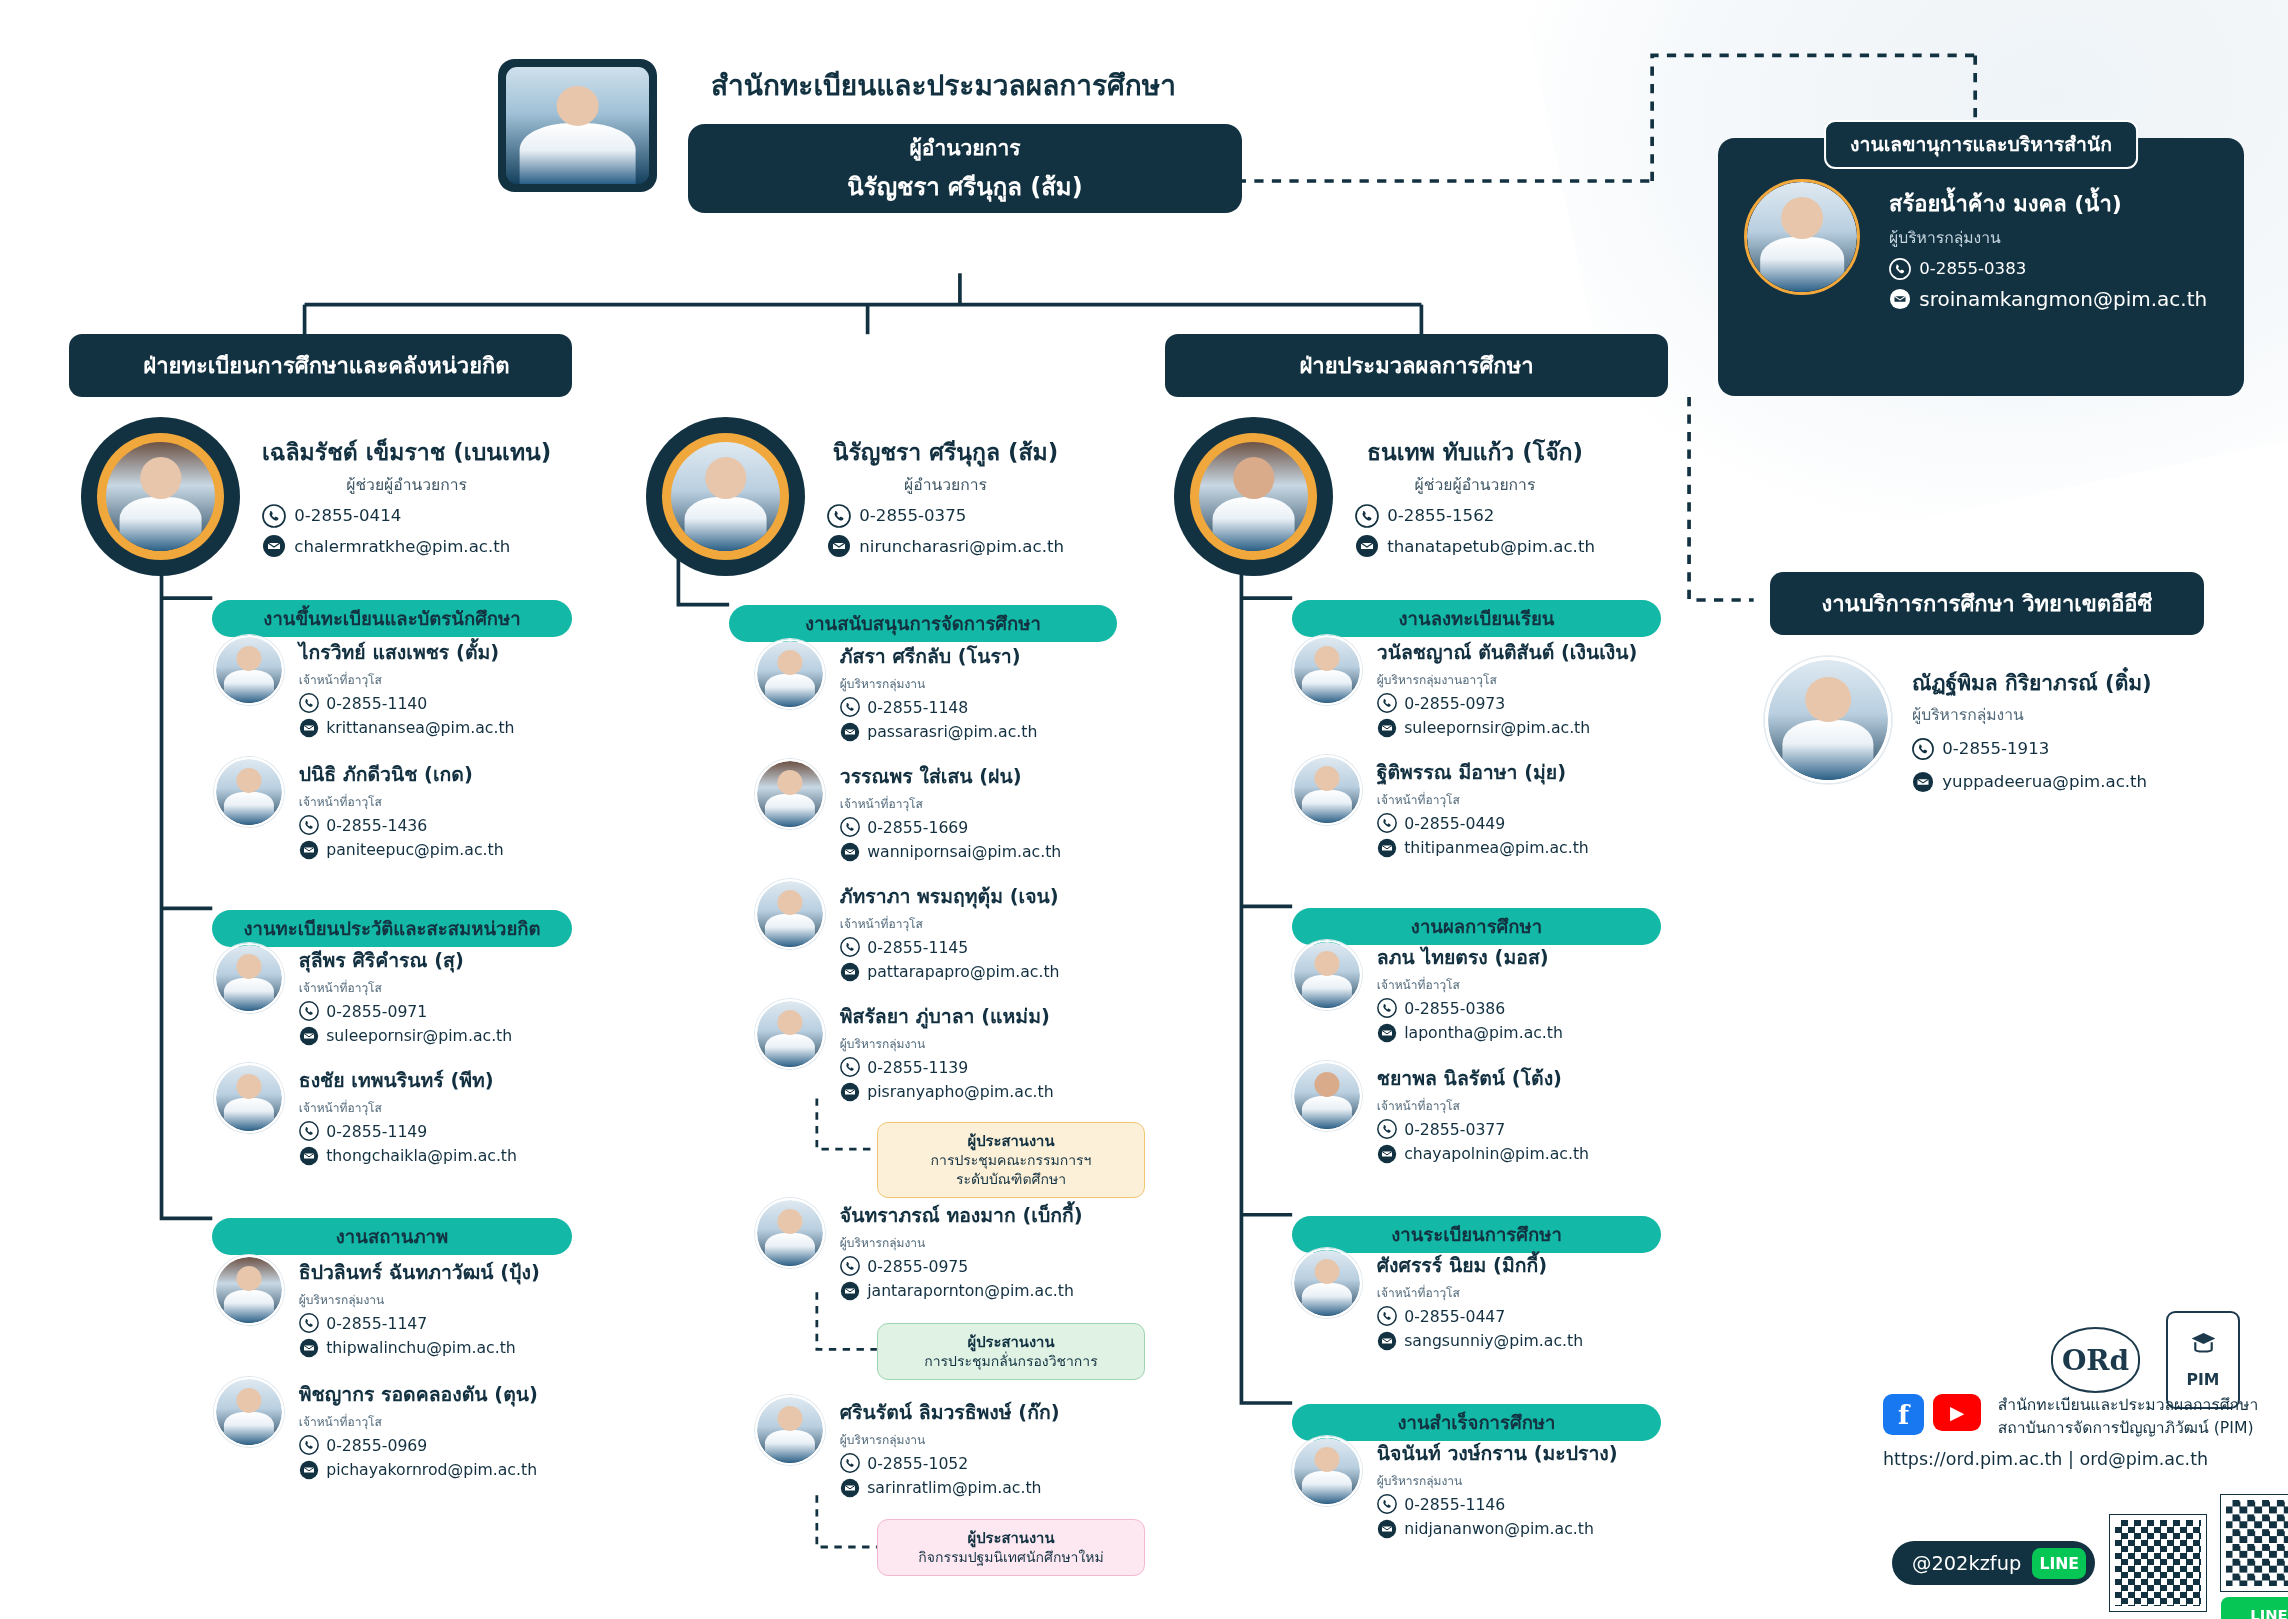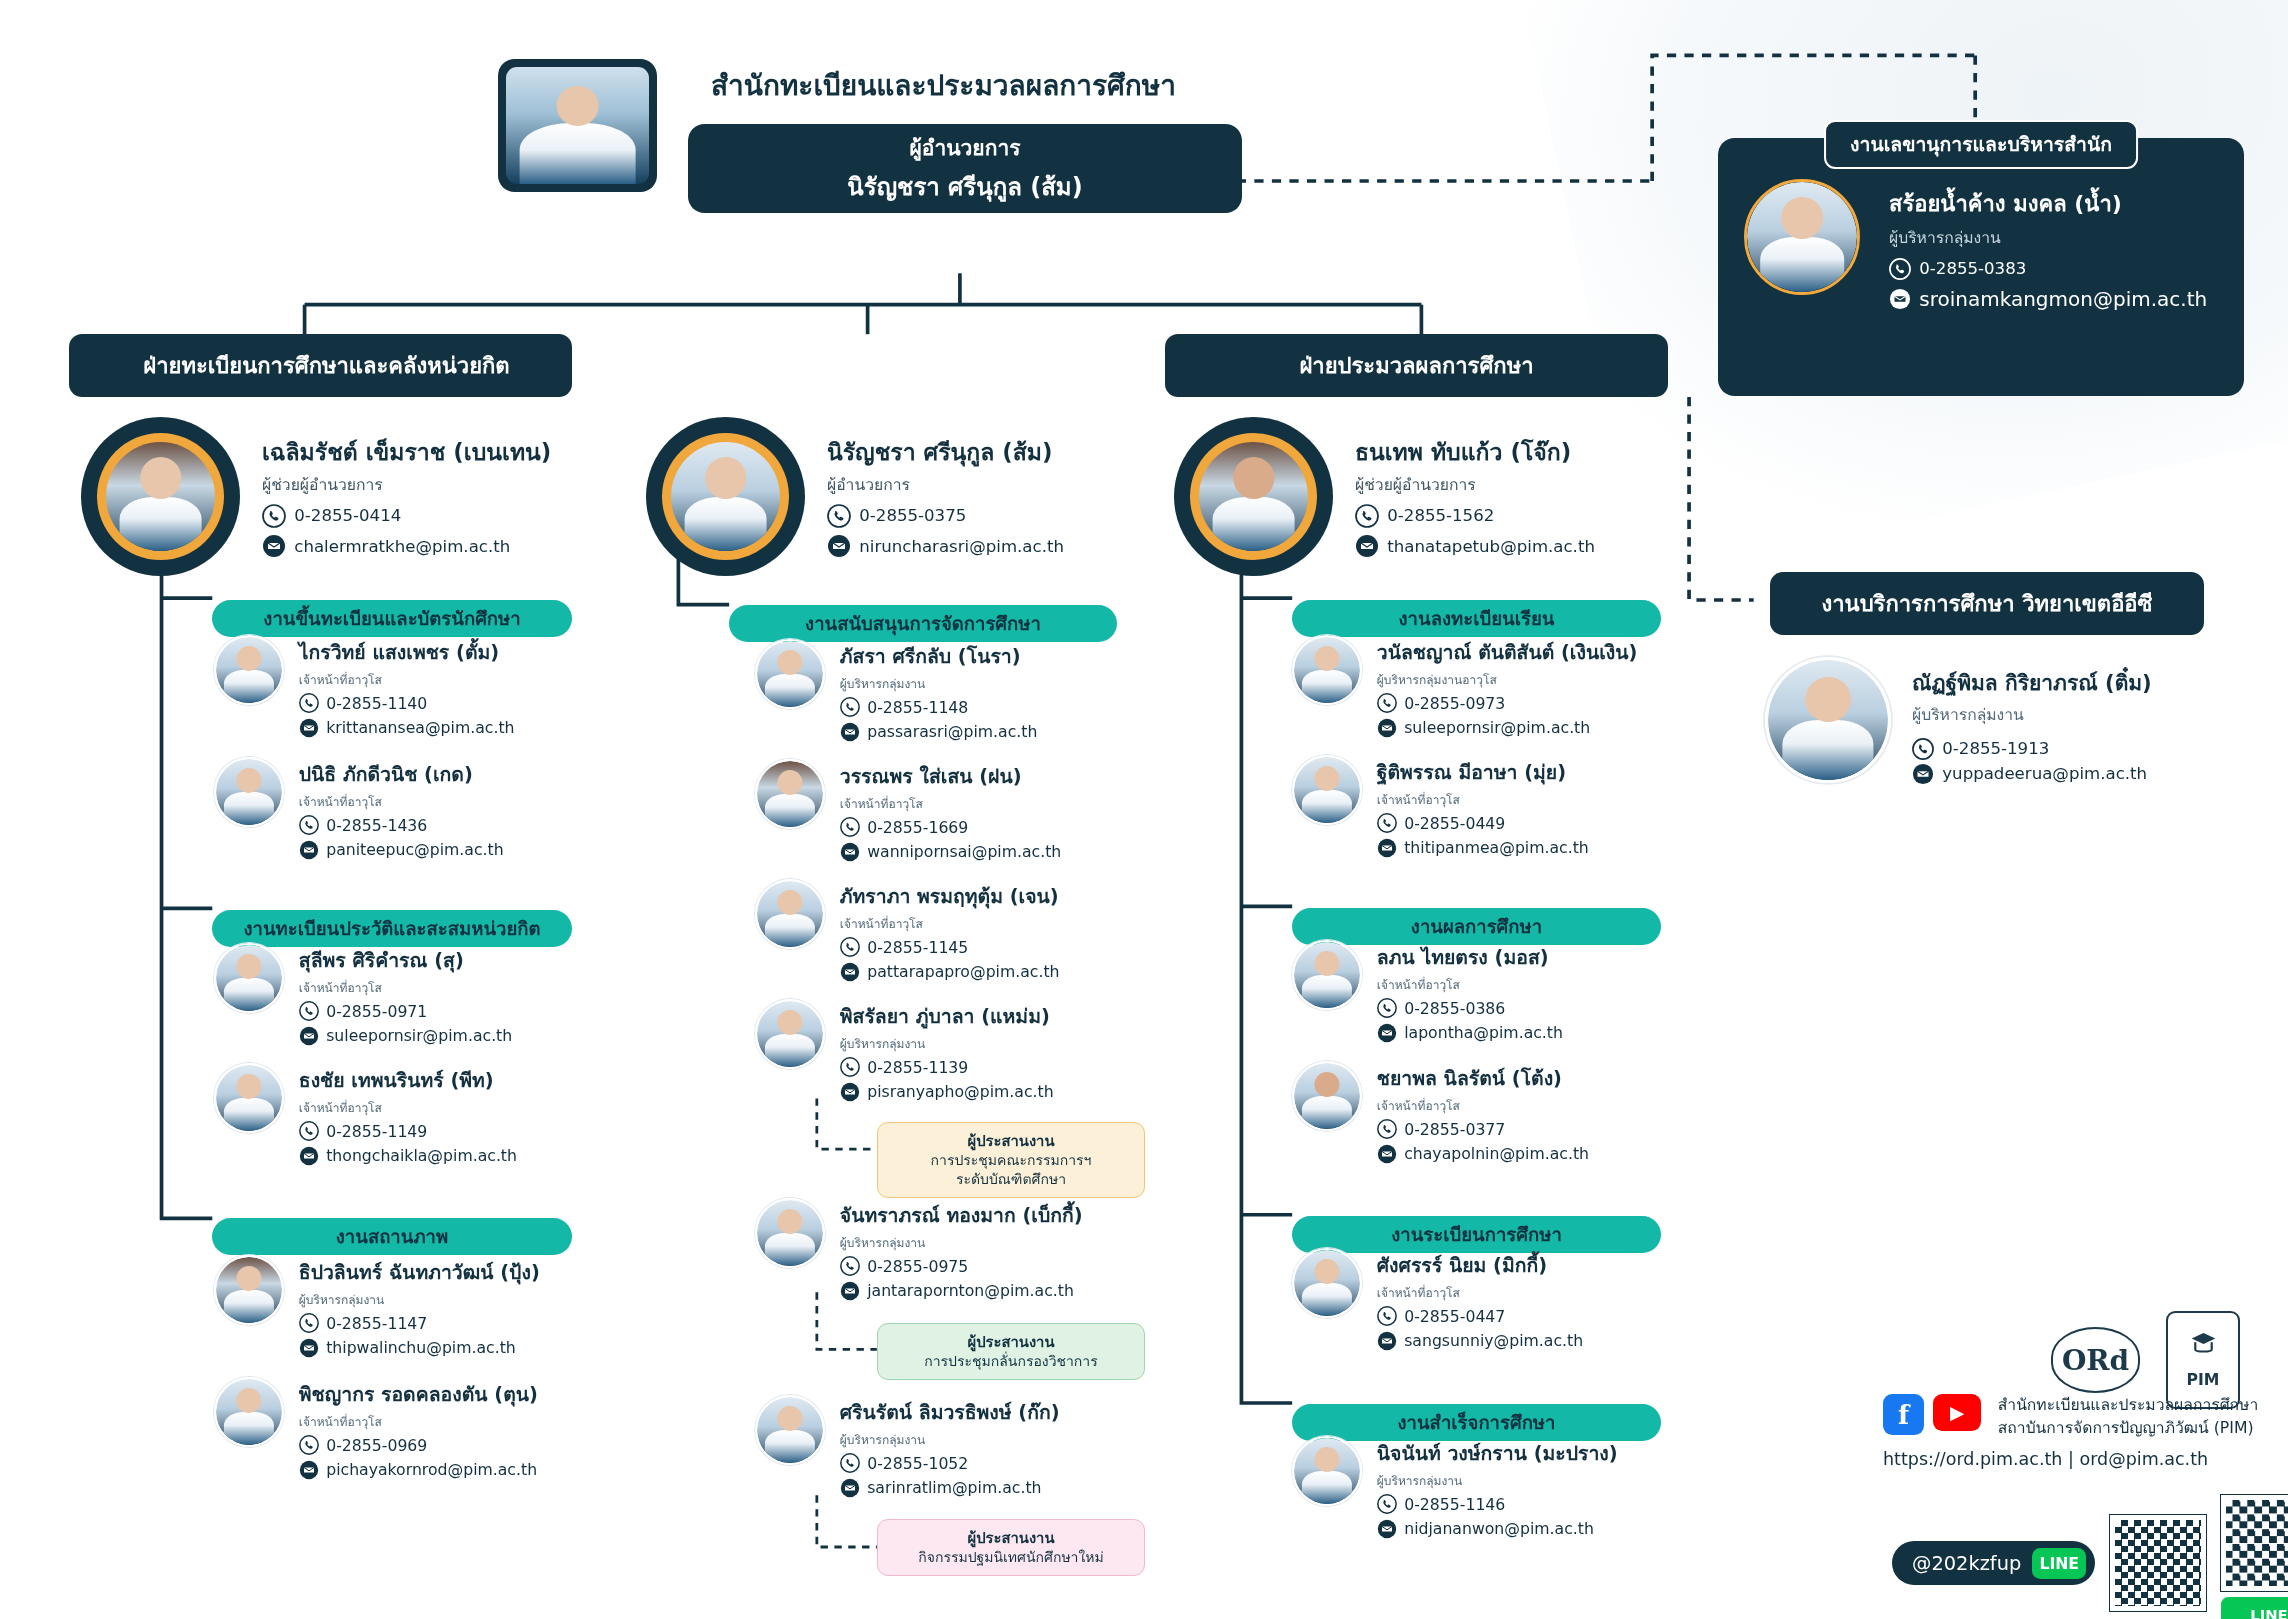--- a/index.html
+++ b/index.html
@@ -75,21 +75,21 @@
   .dir-box .l2{ font-size:24px; font-weight:bold; margin-top:2.8px; }
 
   
   .dept{
     position:absolute; height:63px; border-radius:13px; background:#133241;
     color:#fff; display:flex; align-items:center; justify-content:center;
     font-size:22px; font-weight:bold; z-index:4;
   }
 
   
-  .lead{ position:absolute; z-index:4; }
+  .lead{ position:absolute; z-index:4;text-align:center; }
   .lead .ringwrap{
     position:absolute; left:0; top:0; width:159px; height:159px; border-radius:50%;
     background:#133241; display:flex; align-items:center; justify-content:center;
   }
   .lead .ringwrap .ring2{
     width:127px; height:127px; border-radius:50%; background:#f0a73b;
     display:flex; align-items:center; justify-content:center;
   }
   .lead .ringwrap .ring2 .ph{ width:109px; height:109px; }
   .lead .info{ position:absolute; left:181px; top:16.6px; }
@@ -908,21 +908,21 @@
     <div style="font-size:15.7px;color:#51697a;margin-top:2.8px;">ผู้บริหารกลุ่มงาน</div>
     <div style="font-size:16.6px;color:#123040;margin-top:11px;display:flex;align-items:center;gap:8.3px;">
       <span class="ic">
           <svg width="22" height="22" viewBox="0 0 24 24">
             <circle cx="12" cy="12" r="11" fill="none" stroke="#133241" stroke-width="1.8"></circle>
             <path d="M8 7.5c.6-.6 1.4-.5 1.8.2l.8 1.4c.3.5.2 1-.2 1.3l-.6.5c.5 1.2 1.6 2.3 2.8 2.8l.5-.6c.4-.4.9-.5 1.4-.2l1.4.8c.7.4.8 1.2.2 1.8l-.5.5c-.7.7-1.8.8-2.8.3-1.8-.9-4-3-4.9-4.9-.5-1-.4-2.1.3-2.8z" fill="#133241"></path>
           </svg>
         </span>
       <span>0-2855-1913</span>
     </div>
-    <div style="font-size:16.6px;color:#123040;margin-top:3px;display:flex;align-items:center;gap:8.3px;">
+    <div style="font-size:16.6px;color:#123040;margin-top:11px;display:flex;align-items:center;gap:8.3px;">
       <span class="ic">
           <svg width="22" height="22" viewBox="0 0 24 24">
             <ellipse cx="12" cy="12" rx="11" ry="11" fill="#133241"></ellipse>
             <path d="M6 9h12v6H6z" fill="#fff"></path>
             <path d="M6 9l6 4 6-4" fill="none" stroke="#133241" stroke-width="1.2"></path>
           </svg>
         </span>
       <span>yuppadeerua@pim.ac.th</span>
     </div>
   </div>

